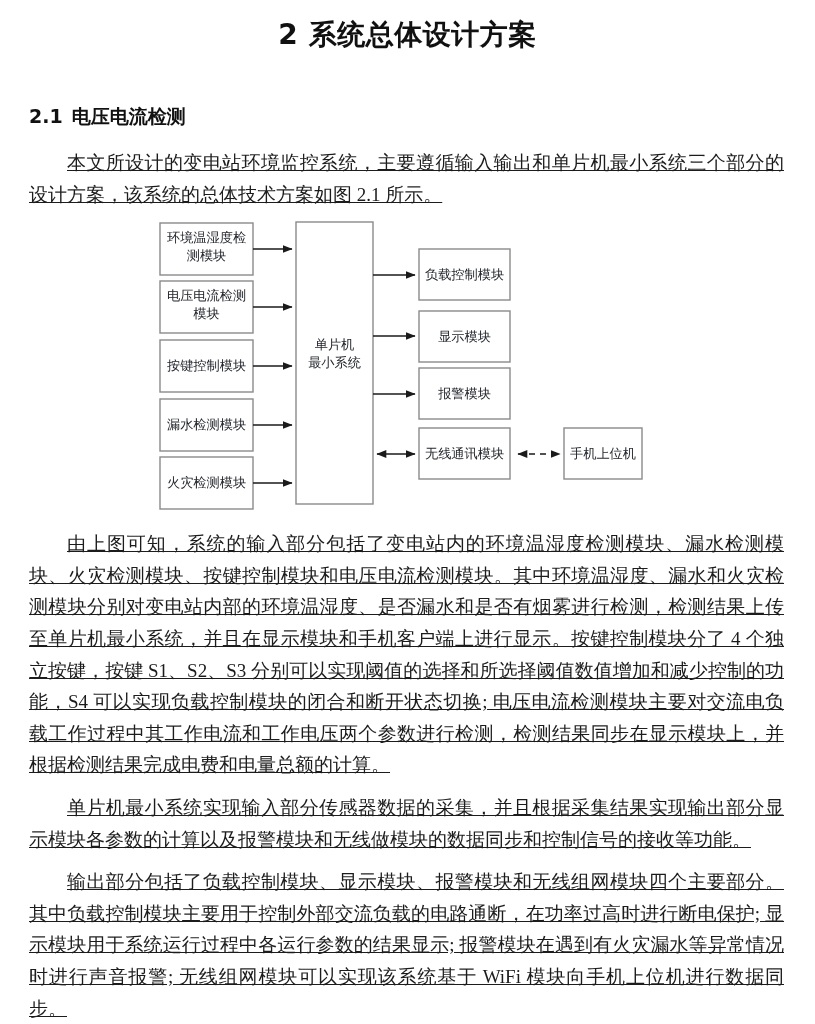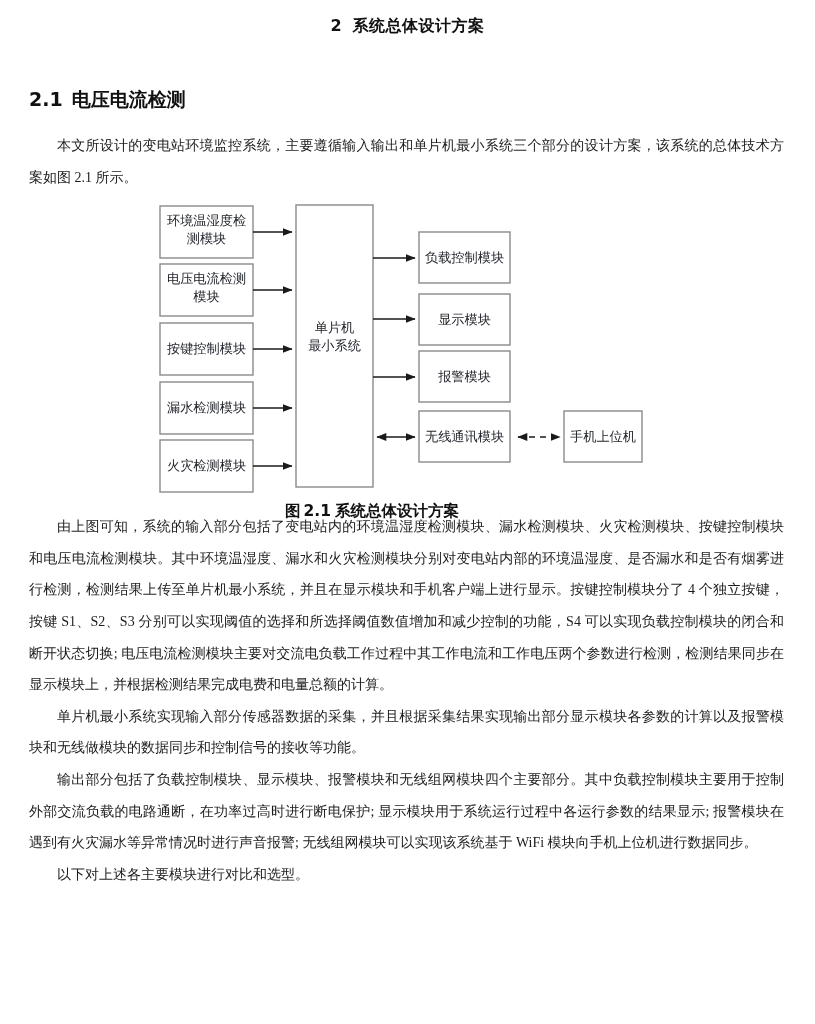--- a/index.html
+++ b/index.html
@@ -21,21 +21,21 @@
     height: 1024px;
     padding: 0;
     box-sizing: border-box;
   }
 
   
   .chapter-title {
     text-align: center;
     font-family: "DejaVu Sans", "Liberation Sans", sans-serif;
     font-weight: bold;
-    font-size: 16px;
+    font-size: 28px;
     letter-spacing: 0.5px;
     color: #111111;
     margin: 0;
     padding-top: 16px;
     padding-bottom: 0;
   }
   .chapter-title .num {
     letter-spacing: 2px;
     padding-right: 9px;
   }
@@ -53,29 +53,30 @@
   }
 
   
   .body-wrap {
     padding-left: 29px;
     padding-right: 31px;
     padding-top: 17px;
   }
   p.para {
     margin: 0;
-    font-size: 14px;
+    font-size: 19px;
     line-height: 31.6px;
     text-align: justify;
     text-justify: inter-character;
     text-indent: 2em;
     color: #1c1c1c;
     font-family: "Liberation Serif", "DejaVu Serif", serif;
-  }
-  p.para + p.para { margin-top: 0px; }
+    text-decoration: underline;
+  }
+  p.para + p.para { margin-top: 11px; }
 
   
   .figure {
     position: relative;
     width: 744px;
     height: 300px;
     margin: 6px 0 0 0;
   }
   .figure svg { display: block; }
   .figcaption {
@@ -192,23 +193,20 @@
       <g stroke="#1a1a1a" stroke-width="1.5" fill="none">
         <line x1="373" y1="59" x2="415" y2="59" marker-end="url(#arrowhead)"></line>
         <line x1="373" y1="120" x2="415" y2="120" marker-end="url(#arrowhead)"></line>
         <line x1="373" y1="178" x2="415" y2="178" marker-end="url(#arrowhead)"></line>
         <line x1="377" y1="238" x2="415" y2="238" marker-end="url(#arrowhead)" marker-start="url(#arrowtail)"></line>
       </g>
 
       <line x1="518" y1="238" x2="560" y2="238" stroke="#1a1a1a" stroke-width="1.5" stroke-dasharray="6,5" fill="none" marker-end="url(#arrowhead)" marker-start="url(#arrowtail)"></line>
     </svg>
 
-    <div class="figcaption">
-      <span>图</span><span class="fnum">2.1</span><span>系统总体设计方案</span>
-    </div>
   </div>
 
   <div class="body-wrap lower-body">
     <p class="para">由上图可知，系统的输入部分包括了变电站内的环境温湿度检测模块、漏水检测模块、火灾检测模块、按键控制模块和电压电流检测模块。其中环境温湿度、漏水和火灾检测模块分别对变电站内部的环境温湿度、是否漏水和是否有烟雾进行检测，检测结果上传至单片机最小系统，并且在显示模块和手机客户端上进行显示。按键控制模块分了 4 个独立按键，按键 S1、S2、S3 分别可以实现阈值的选择和所选择阈值数值增加和减少控制的功能，S4 可以实现负载控制模块的闭合和断开状态切换; 电压电流检测模块主要对交流电负载工作过程中其工作电流和工作电压两个参数进行检测，检测结果同步在显示模块上，并根据检测结果完成电费和电量总额的计算。</p>
     <p class="para">单片机最小系统实现输入部分传感器数据的采集，并且根据采集结果实现输出部分显示模块各参数的计算以及报警模块和无线做模块的数据同步和控制信号的接收等功能。</p>
     <p class="para">输出部分包括了负载控制模块、显示模块、报警模块和无线组网模块四个主要部分。其中负载控制模块主要用于控制外部交流负载的电路通断，在功率过高时进行断电保护; 显示模块用于系统运行过程中各运行参数的结果显示; 报警模块在遇到有火灾漏水等异常情况时进行声音报警; 无线组网模块可以实现该系统基于 WiFi 模块向手机上位机进行数据同步。</p>
     <p class="para">以下对上述各主要模块进行对比和选型。</p>
   </div>
 
 </div>

